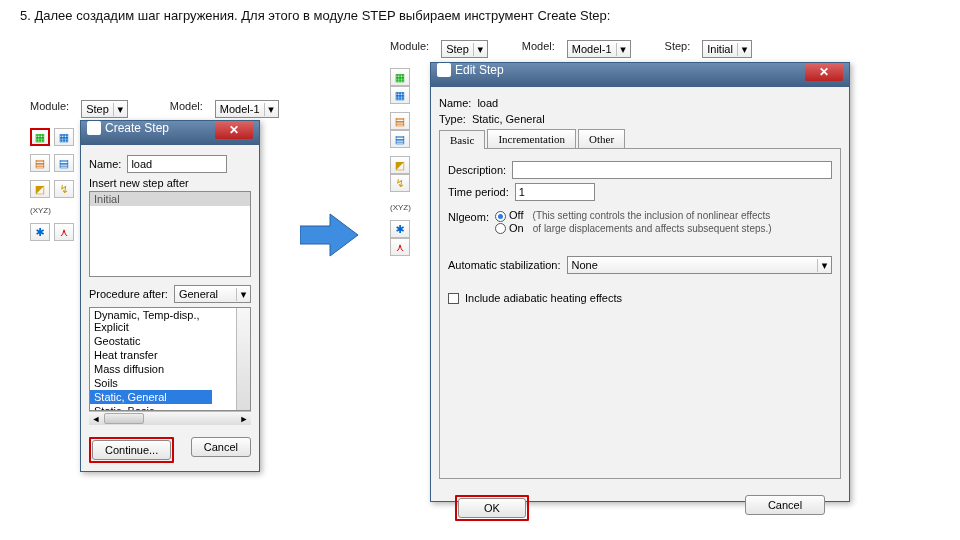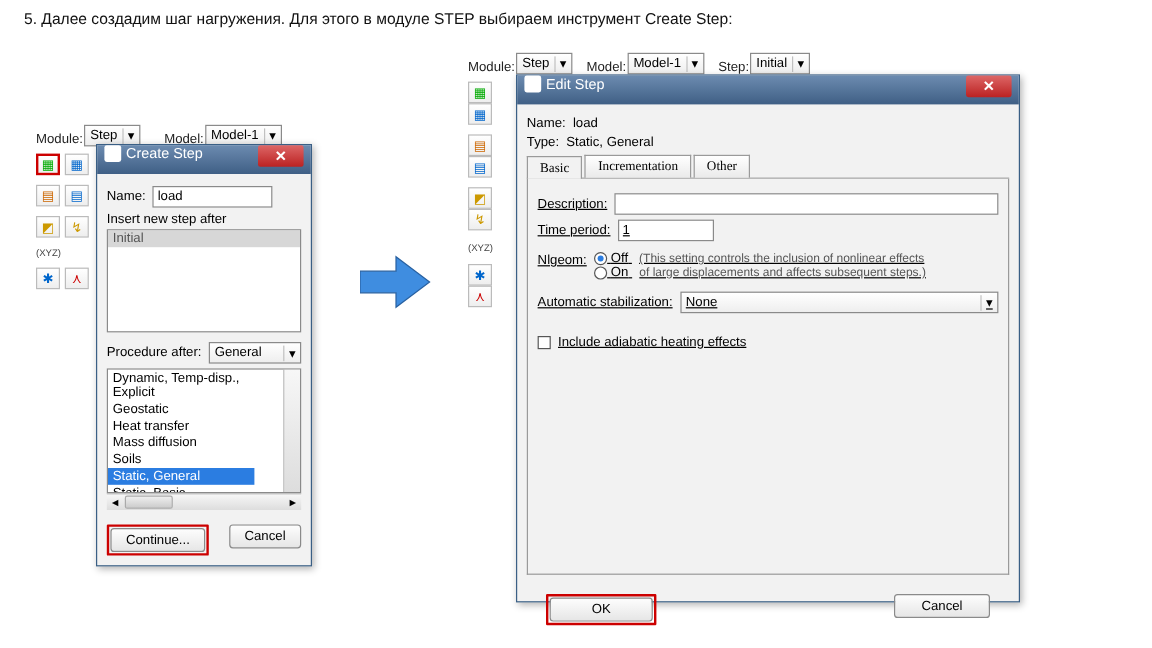--- a/index.html
+++ b/index.html
@@ -11,21 +11,21 @@
   .label { color: #222; }
   .btn { display:inline-flex; align-items:center; justify-content:center; height:20px; padding:0 12px; border:1px solid #8a8a8a; border-radius:3px;
          background: linear-gradient(#fdfdfd,#e6e6e6); font-size:11px; }
   .input { border:1px solid #8a8a8a; background:#fff; height:18px; padding:0 3px; font-size:11px; }
   .dropdown { display:inline-flex; align-items:center; border:1px solid #8a8a8a; background:linear-gradient(#fff,#eee); height:18px; font-size:11px; }
   .dropdown .txt { padding:0 4px; }
   .dropdown .arrow { width:14px; text-align:center; border-left:1px solid #c0c0c0; }
 
   
   .ctx-left { position:absolute; left:30px; top:100px; width:260px; }
-  .ctx-bar { display:flex; align-items:flex-end; gap:1px; height:22px; }
+  .ctx-bar { display:flex; align-items:flex-start; gap:12px; height:22px; }
   .vtoolbox { position:absolute; left:30px; top:128px; display:flex; flex-direction:column; gap:8px; }
   .vtoolbox .row { display:flex; gap:4px; }
   .tool { width:20px; height:18px; border:1px solid #bbb; background:linear-gradient(#fff,#eee); display:flex; align-items:center; justify-content:center; font-size:10px; }
   .tool.red { border:2px solid #c00; }
   .tool .glyph { font-size:11px; }
   .xyz { font-size:8px; color:#444; border:none; background:none; }
 
   
   .ctx-right { position:absolute; left:390px; top:40px; width:520px; }
   .vtoolbox2 { position:absolute; left:390px; top:68px; display:flex; flex-direction:column; gap:8px; }
@@ -50,21 +50,21 @@
   .dlg-left .listA { height:86px; display:flex; }
   .dlg-left .listA .col { flex:1; }
   .dlg-left .listB { display:flex; height:104px;gap:24px; }
   .dlg-left .listB .col { flex:1; }
   .dlg-left .buttons { display:flex; justify-content:space-between; padding:6px 8px 8px; }
 
   .dlg-right { left:430px; top:62px; width:420px; height:440px; }
   .tabs { display:flex; border-bottom:1px solid #9a9a9a; margin-top:4px; }
   .tab { padding:3px 10px; border:1px solid #9a9a9a; border-bottom:none; background:linear-gradient(#fff,#eaeaea); margin-right:2px; font-size:11px;font-family:Liberation Serif, serif; }
   .tab.active { background:#f2f2f2; position:relative; top:1px; }
-  .dlg-right .panel { border:1px solid #9a9a9a; border-top:none; background:#f2f2f2; padding:8px; height:330px;text-decoration:underline; }
+  .dlg-right .panel { border:1px solid #9a9a9a; border-top:none; background:#f2f2f2; padding:8px; height:330px; }
   .dlg-right .buttons { display:flex; justify-content:space-between; padding:10px 24px 8px; }
 
   .radio { display:inline-block; width:11px; height:11px; border:1px solid #555; border-radius:50%; vertical-align:middle; position:relative; background:#fff; }
   .radio.checked::after { content:""; position:absolute; left:2px; top:2px; width:5px; height:5px; border-radius:50%; background:#2b7de1; }
   .checkbox { display:inline-block; width:11px; height:11px; border:1px solid #555; background:#fff; vertical-align:middle; }
 
   .arrow-big { position:absolute; left:300px; top:210px; width:60px; height:50px; }
   .arrow-big svg { width:60px; height:50px; }
 
   .redbox { border:2px solid #c00; padding:1px; border-radius:1px; display:inline-block; }
@@ -286,34 +286,34 @@
               <span>Off</span>
               <span class="note" style="margin-left:6px">(This setting controls the inclusion of nonlinear effects</span>
             </div>
             <div>
               <span class="radio"></span>
               <span>On</span>
               <span class="note" style="margin-left:6px">of large displacements and affects subsequent steps.)</span>
             </div>
           </div>
         </div>
-        <div class="field-row" style="margin-top:10px">
+        <div class="field-row" style="margin-top:22px">
           <span>Automatic stabilization:</span>
           <span class="dropdown" style="flex:1">
             <span class="txt" style="flex:1">None</span>
             <span class="arrow">▾</span>
           </span>
         </div>
         <div class="field-row" style="margin-top:18px">
           <span class="checkbox"></span>
           <span>Include adiabatic heating effects</span>
         </div>
       </div>
     </div>
     <div class="buttons">
       <span class="redbox">
-        <span class="btn" style="width:86px">OK</span>
+        <span class="btn" style="width:68px">OK</span>
       </span>
       <span class="btn" style="width:80px">Cancel</span>
     </div>
   </div>
 
 </div>
 
 </body></html>

